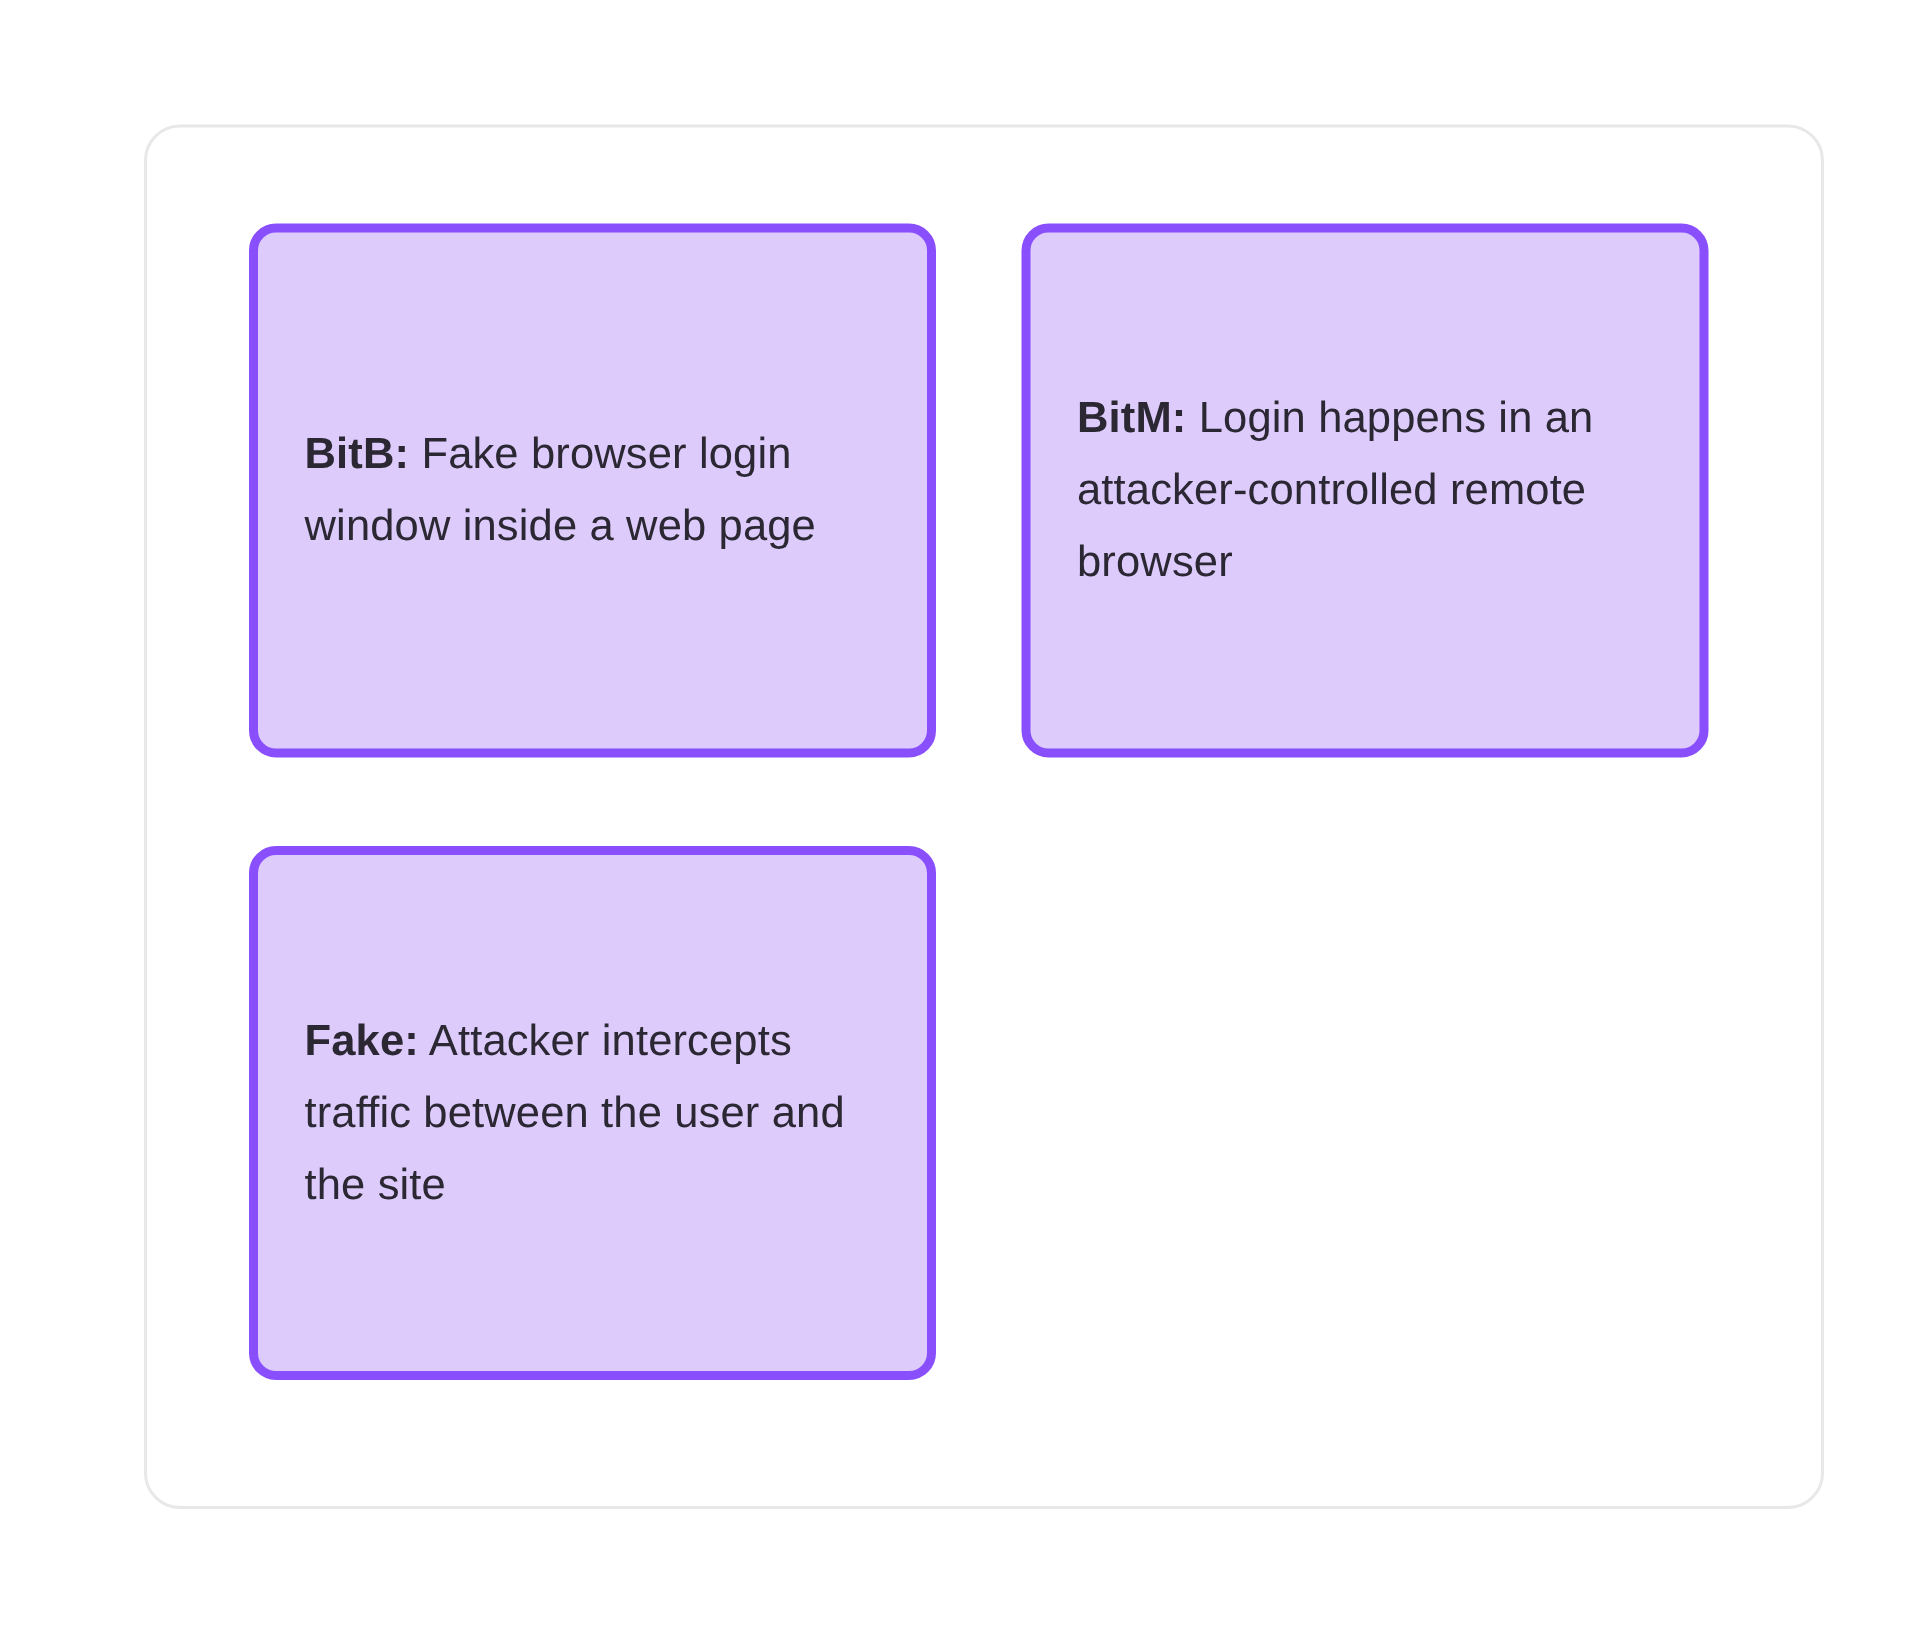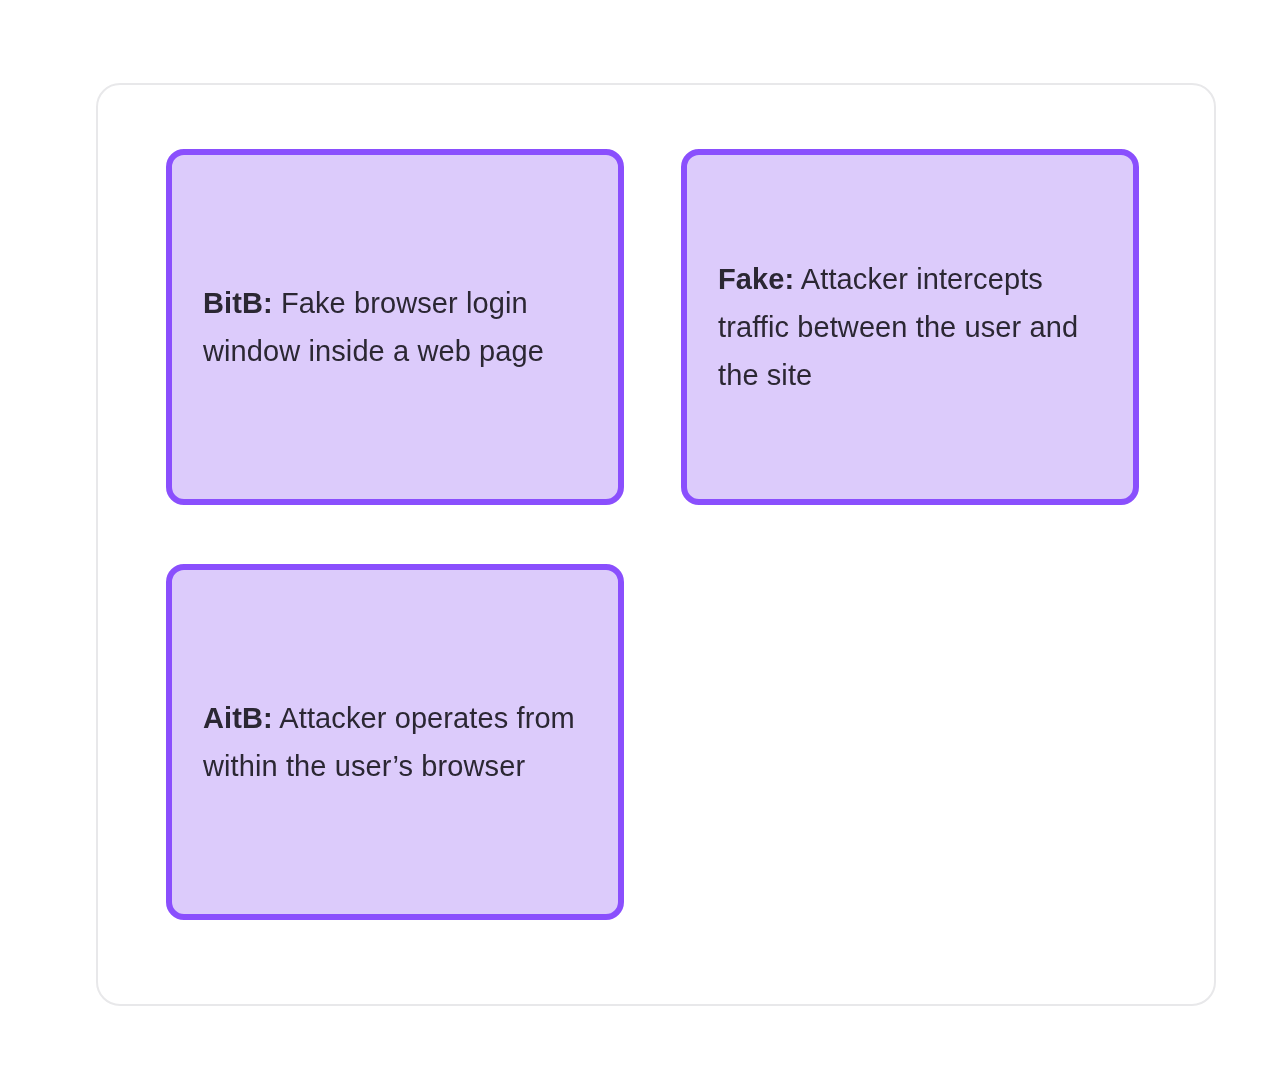--- a/index.html
+++ b/index.html
@@ -56,23 +56,23 @@
 </head>
 <body>
 
 <div class="panel">
   <div class="grid">
 
     <div class="card">
       <p><span class="term">BitB:</span> <span>Fake browser login window inside a web page</span></p>
     </div>
 
+    <div class="card">
+      <p><span class="term">BitM:</span> <span>Login happens in an attacker-controlled remote browser</span></p>
+    </div>
 
     <div class="card">
       <p><span class="term">Fake:</span> <span>Attacker intercepts traffic between the user and the site</span></p>
     </div>
 
-    <div class="card">
-      <p><span class="term">AitB:</span> <span>Attacker operates from within the user’s browser</span></p>
-    </div>
 
   </div>
 </div>
 
 </body></html>

